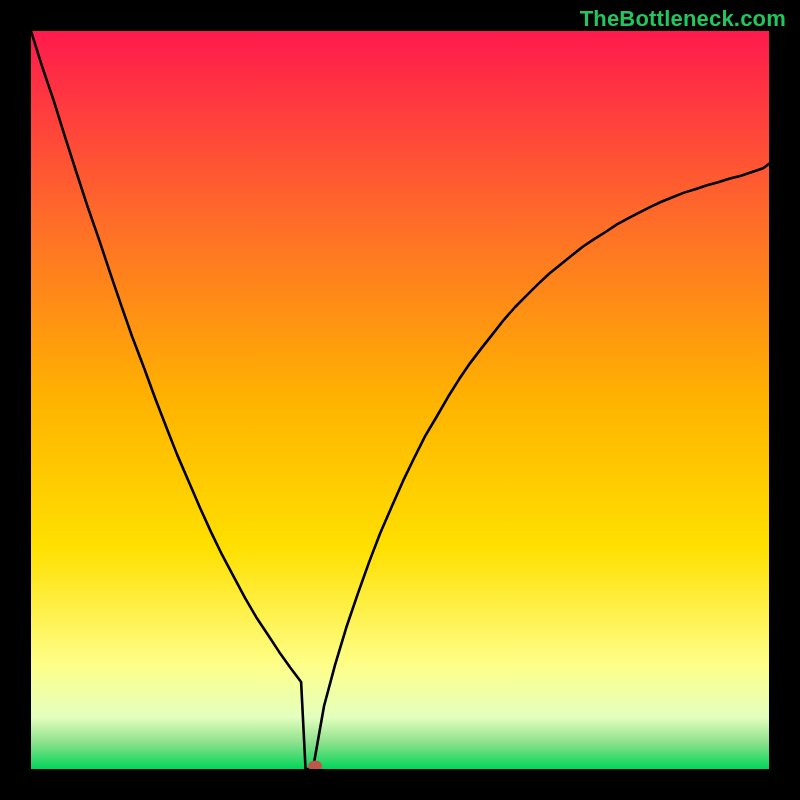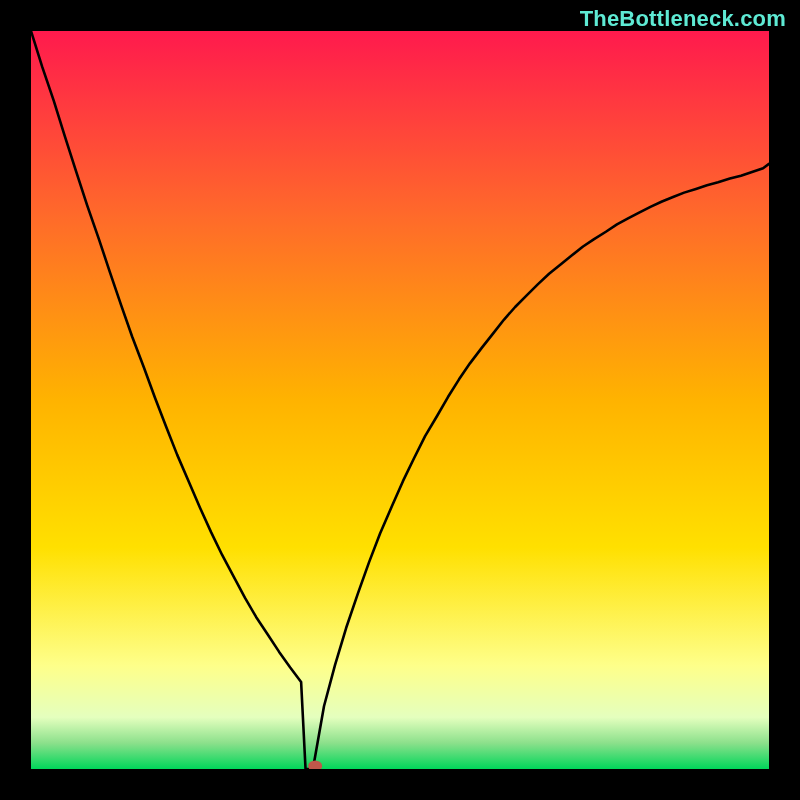--- a/index.html
+++ b/index.html
@@ -14,21 +14,21 @@
   .outer {
     position: relative;
     width: 800px;
     height: 800px;
     background: #000;
   }
   .watermark {
     position: absolute;
     top: 6px;
     right: 14px;
-    color: #5eead4;
+    color: #22c55e;
     font-size: 22px;
     font-weight: 600;
     letter-spacing: 0.2px;
     user-select: none;
   }
   .plot {
     position: absolute;
     left: 31px;
     top: 31px;
     width: 738px;

